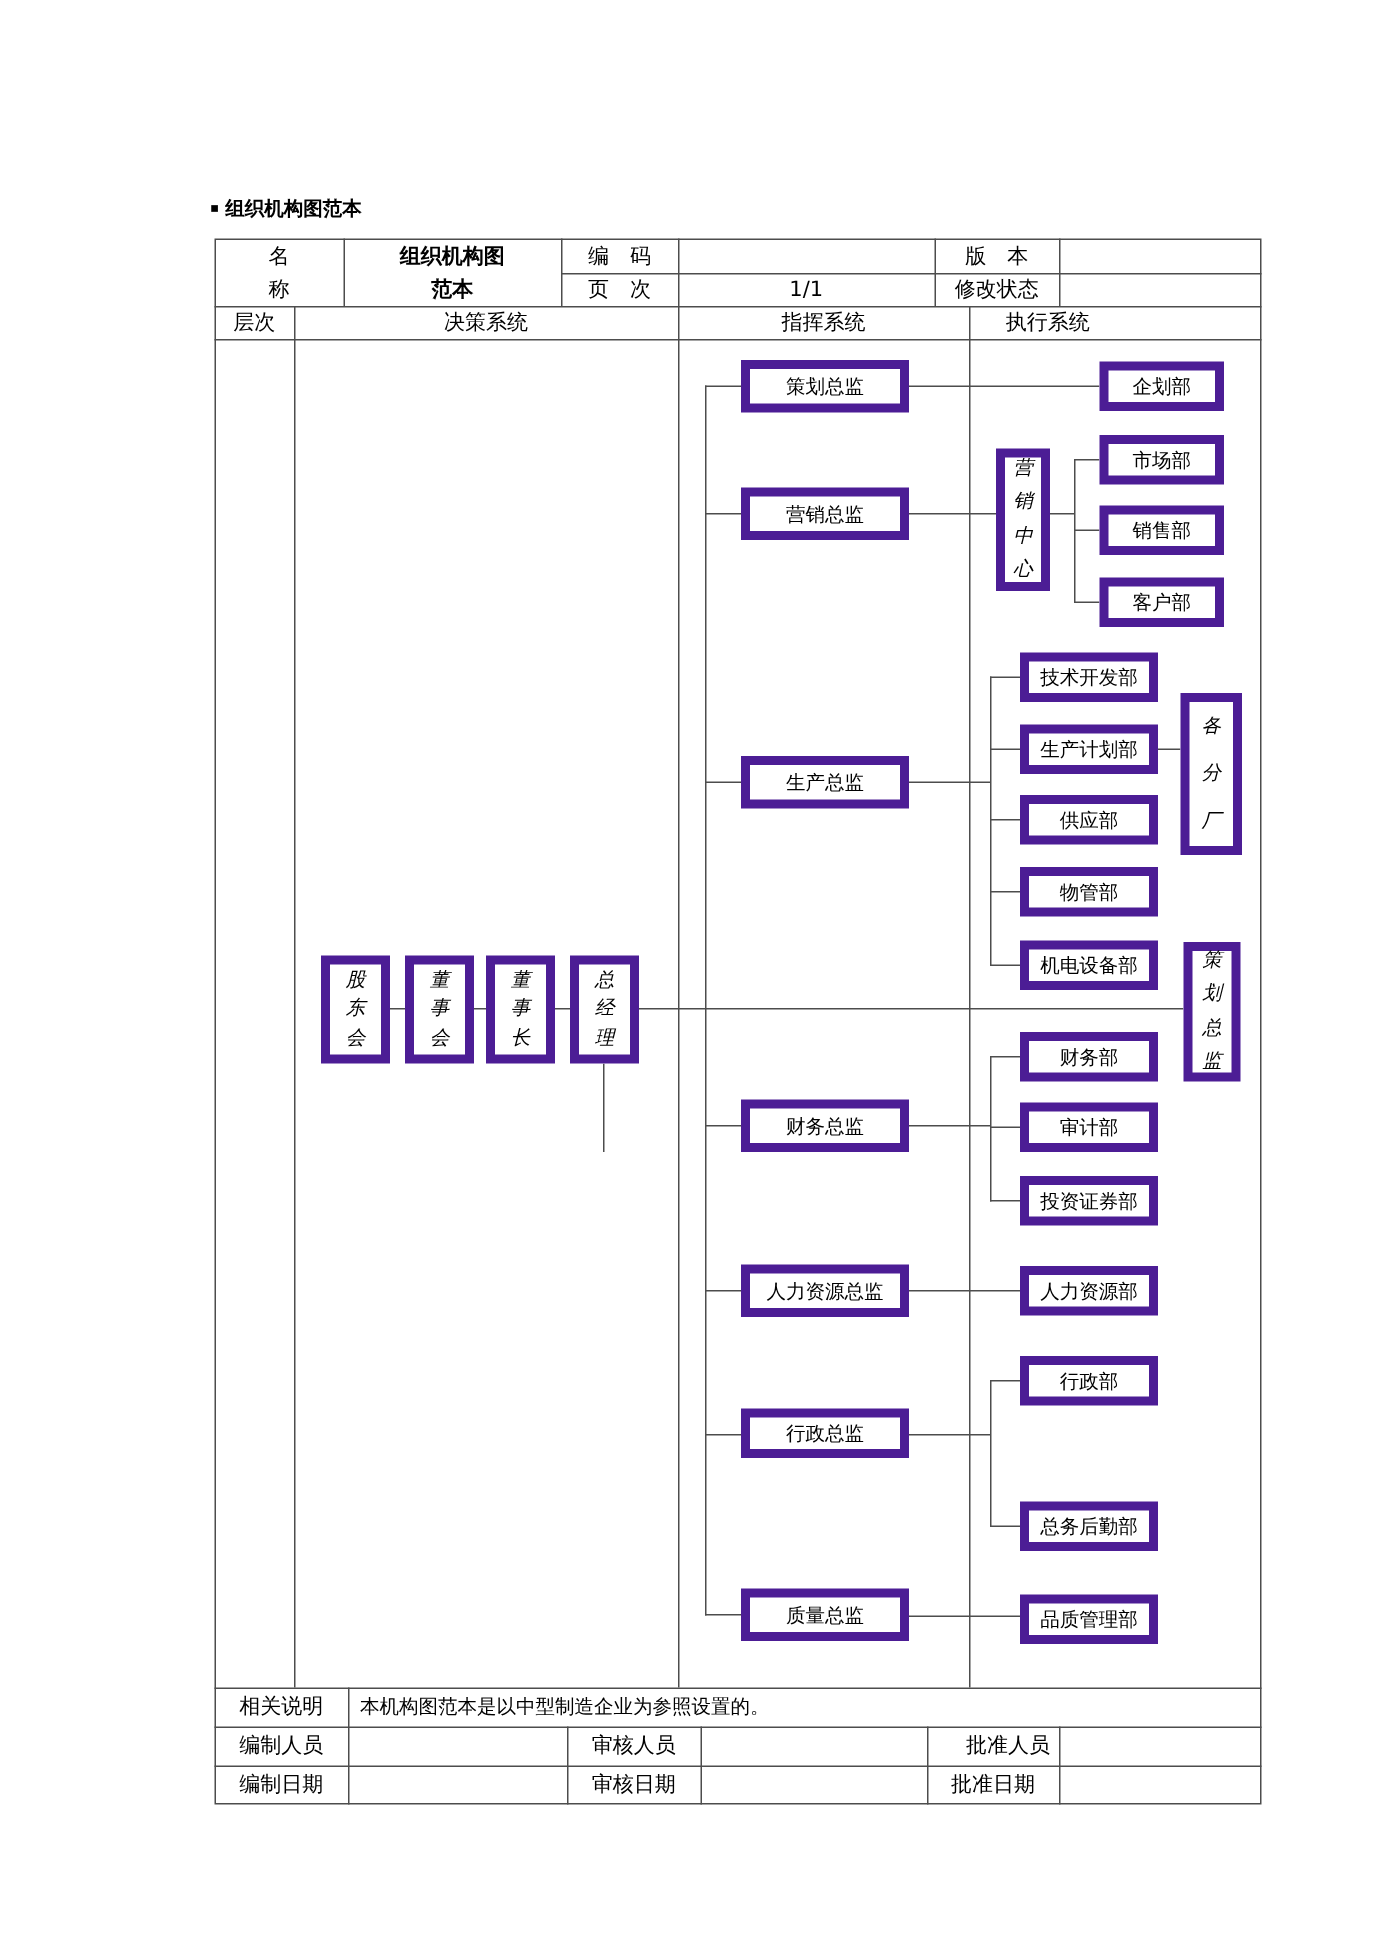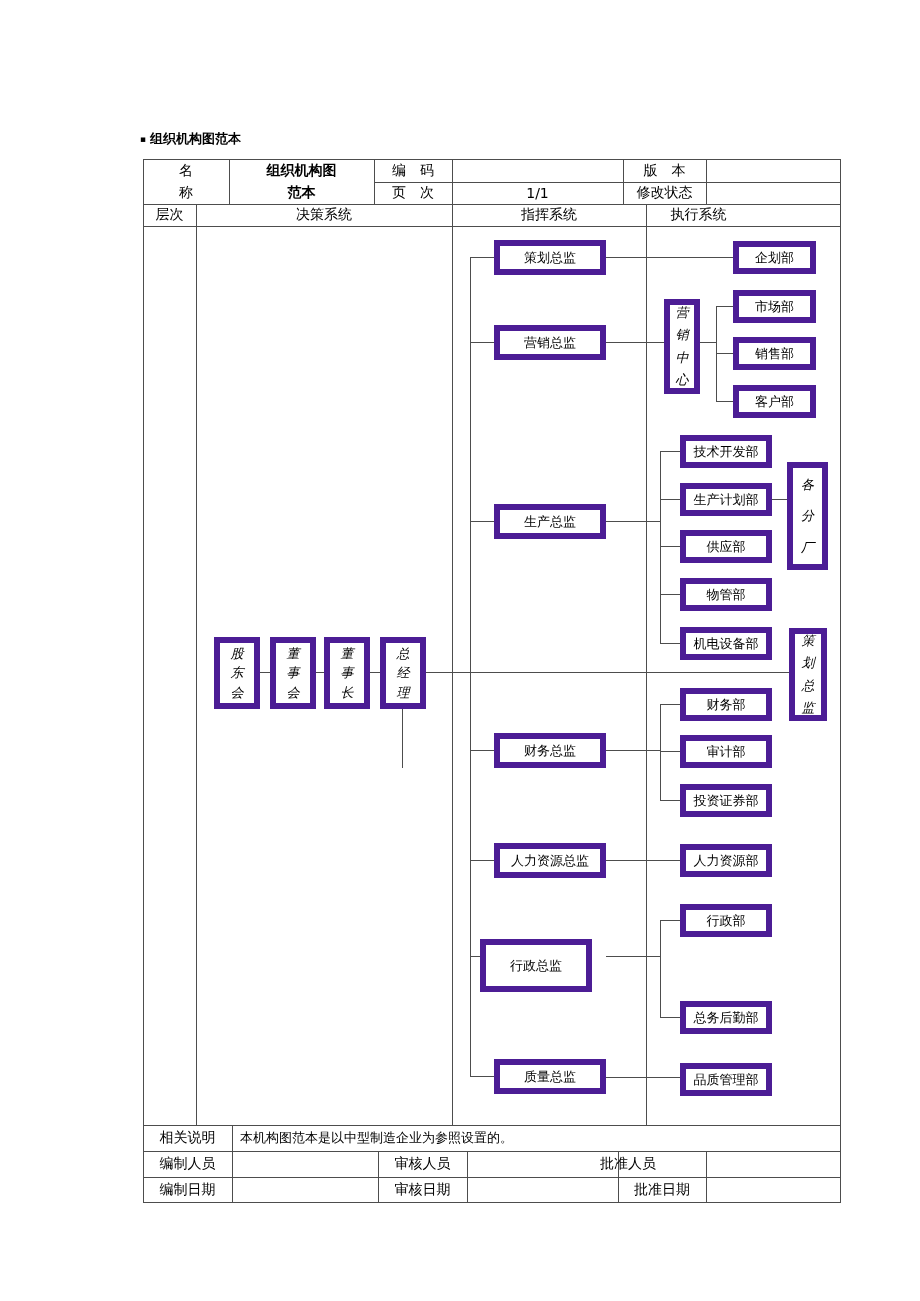--- a/index.html
+++ b/index.html
@@ -128,21 +128,21 @@
   </div>
   <div class="box" style="left:494px;top:504px;width:112px;height:35px">
     <span>生产总监</span>
   </div>
   <div class="box" style="left:494px;top:733px;width:112px;height:35px">
     <span>财务总监</span>
   </div>
   <div class="box" style="left:494px;top:843px;width:112px;height:35px">
     <span>人力资源总监</span>
   </div>
-  <div class="box" style="left:480px;top:939px;width:112px;height:53px">
+  <div class="box" style="left:494px;top:939px;width:112px;height:33px">
     <span>行政总监</span>
   </div>
   <div class="box" style="left:494px;top:1059px;width:112px;height:35px">
     <span>质量总监</span>
   </div>
 
   <div class="box" style="left:733px;top:241px;width:83px;height:33px">
     <span>企划部</span>
   </div>
   <div class="box" style="left:733px;top:290px;width:83px;height:33px">
@@ -197,18 +197,18 @@
     <span>总务后勤部</span>
   </div>
   <div class="box" style="left:680px;top:1063px;width:92px;height:33px">
     <span>品质管理部</span>
   </div>
 
   <div class="txt" style="left:143px;top:1125px;width:89px;height:26px">相关说明</div>
   <div class="txt left" style="left:232px;top:1125px;width:609px;height:26px;font-size:13px">本机构图范本是以中型制造企业为参照设置的。</div>
   <div class="txt" style="left:143px;top:1151px;width:89px;height:26px">编制人员</div>
   <div class="txt" style="left:378px;top:1151px;width:89px;height:26px">审核人员</div>
-  <div class="txt" style="left:584px;top:1151px;width:88px;height:26px">批准人员</div>
+  <div class="txt" style="left:628px;top:1151px;width:88px;height:26px">批准人员</div>
   <div class="txt" style="left:143px;top:1177px;width:89px;height:26px">编制日期</div>
   <div class="txt" style="left:378px;top:1177px;width:89px;height:26px">审核日期</div>
   <div class="txt" style="left:618px;top:1177px;width:88px;height:26px">批准日期</div>
 
 </div>
 
 </body></html>

